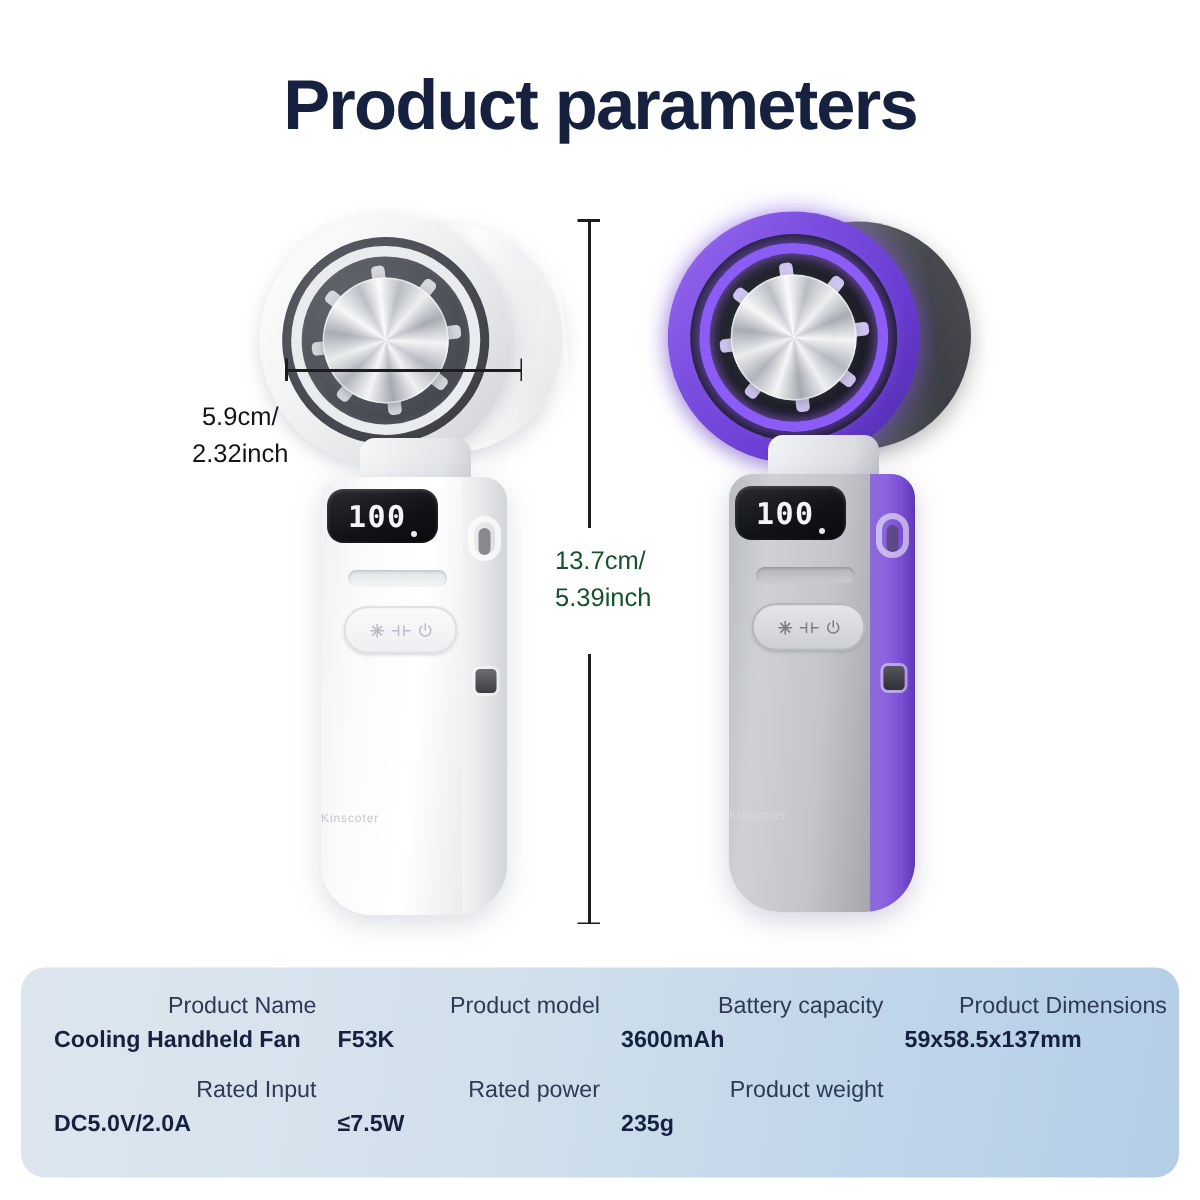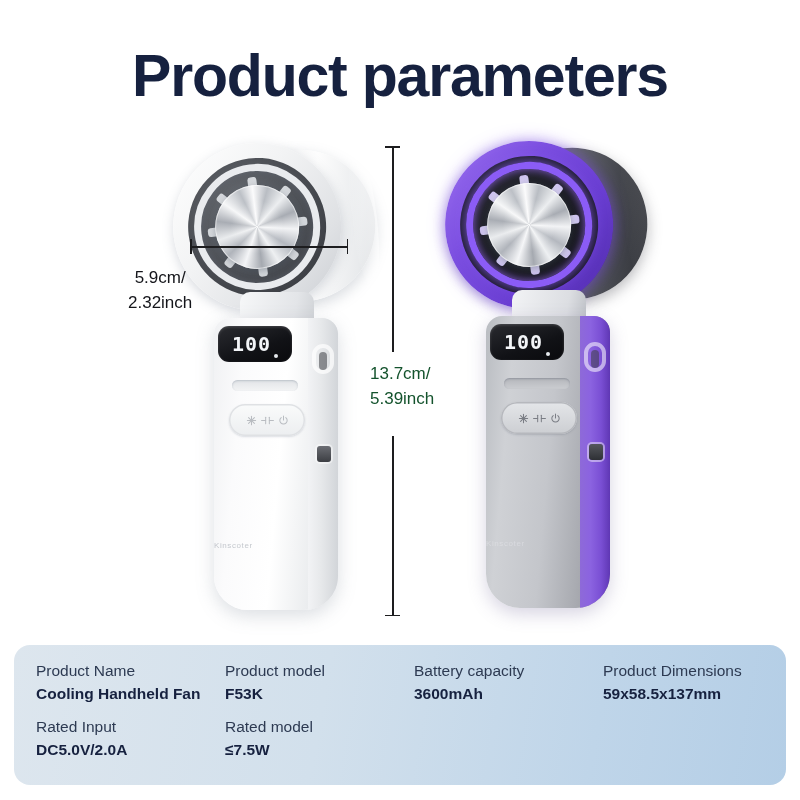--- a/index.html
+++ b/index.html
@@ -10,21 +10,21 @@
     font-family: "Liberation Sans", sans-serif;
     overflow: hidden;
     position: relative;
   }
 
   
   .page-title {
     position: absolute;
     top: 42px; left: 0; width: 800px;
     text-align: center;
-    font-size: 59px;
+    font-size: 47px;
     font-weight: bold;
     letter-spacing: -1.2px;
     color: #16213f;
     font-family: "Liberation Sans", sans-serif;
   }
 
   
   .stage { position: absolute; top: 0; left: 0; width: 800px; height: 640px; }
 
   
@@ -276,20 +276,21 @@
     display: grid;
     grid-template-columns: repeat(4, 1fr);
     grid-template-rows: 1fr 1fr;
     padding: 16px 0 12px 22px;
     column-gap: 6px;
   }
   .spec-cell { padding-right: 8px; }
   .spec-label {
     font-size: 15.5px; color: #2d3a52; line-height: 1.35;
     font-family: "Liberation Sans", sans-serif;
+    text-align: right;
   }
   .spec-value {
     font-size: 15.5px; color: #16213f; font-weight: bold;
     line-height: 1.35; margin-top: 2px;
     font-family: "Liberation Sans", sans-serif;
     white-space: pre-line;
   }
 </style>
 </head>
 <body>
@@ -446,16 +447,20 @@
   <div class="spec-cell">
     <div class="spec-label">Product Dimensions</div>
     <div class="spec-value">59x58.5x137mm</div>
   </div>
 
   <div class="spec-cell">
     <div class="spec-label">Rated Input</div>
     <div class="spec-value">DC5.0V/2.0A</div>
   </div>
   <div class="spec-cell">
-    <div class="spec-label">Rated model</div>
+    <div class="spec-label">Rated power</div>
     <div class="spec-value">≤7.5W</div>
   </div>
+  <div class="spec-cell">
+    <div class="spec-label">Product weight</div>
+    <div class="spec-value">235g</div>
+  </div>
 </div>
 
 </body></html>

